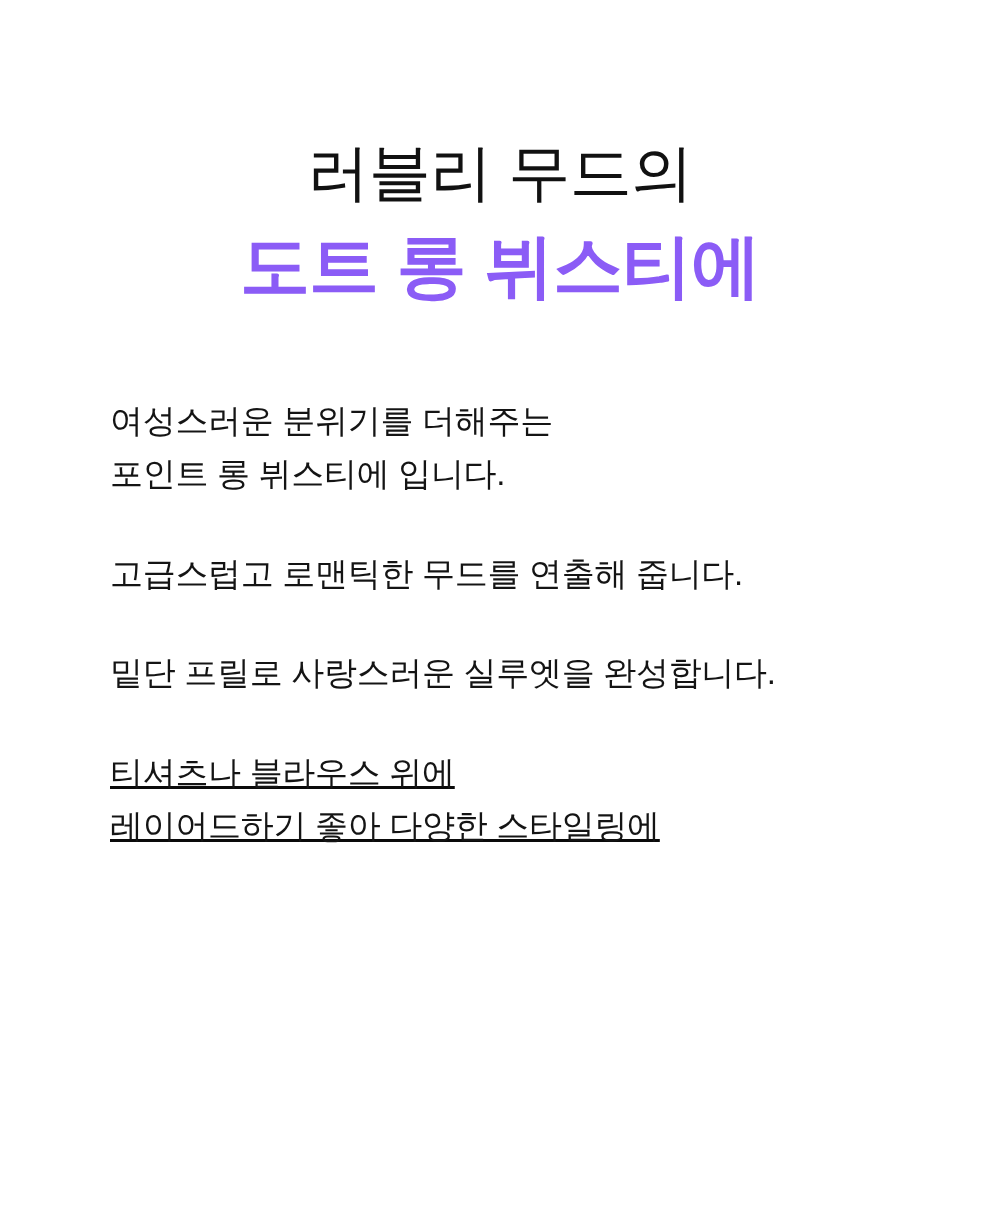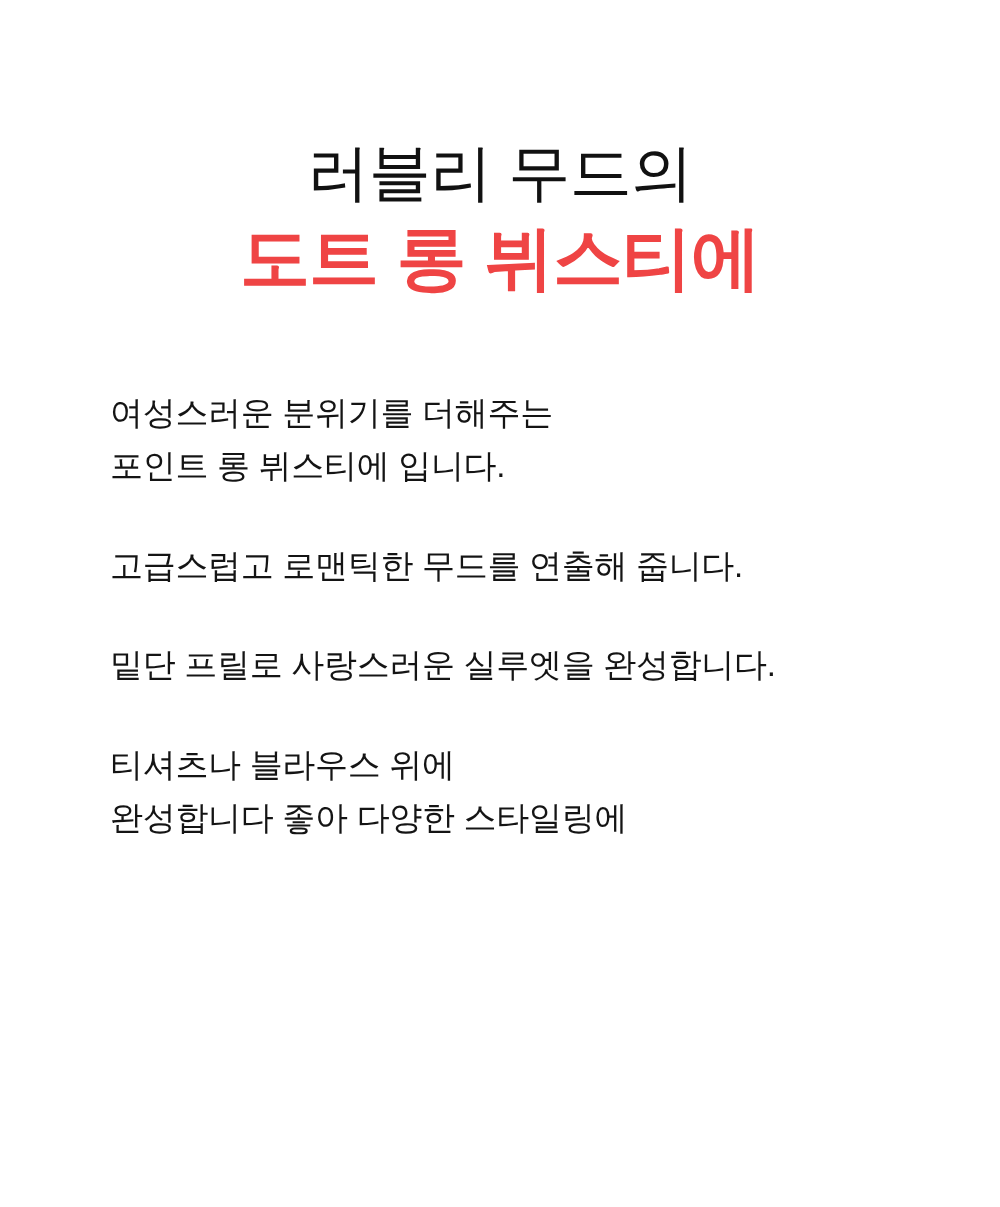--- a/index.html
+++ b/index.html
@@ -36,35 +36,36 @@
     letter-spacing: -0.5px;
     color: #111111;
     margin: 0;
     white-space: nowrap;
   }
   .headline-main {
     font-size: 70px;
     line-height: 1.18;
     font-weight: 700;
     letter-spacing: -1px;
-    color: #ef4444;
-    margin: 10px 0 0 0;
+    color: #8b5cf6;
+    margin: 18px 0 0 0;
     white-space: nowrap;
   }
 
   
   .body-copy {
     margin-top: 86px;
     margin-left: 48px;
   }
   .para {
     margin: 0 0 46px 0;
   }
   .para:last-child {
     margin-bottom: 0;
+    text-decoration: underline;
   }
   .line {
     font-size: 33px;
     line-height: 1.62;
     font-weight: 400;
     letter-spacing: -0.3px;
     color: #141414;
     white-space: nowrap;
   }
 </style>
@@ -88,18 +89,18 @@
     <div class="para">
       <div class="line">고급스럽고 로맨틱한 무드를 연출해 줍니다.</div>
     </div>
 
     <div class="para">
       <div class="line">밑단 프릴로 사랑스러운 실루엣을 완성합니다.</div>
     </div>
 
     <div class="para">
       <div class="line">티셔츠나 블라우스 위에</div>
-      <div class="line">완성합니다 좋아 다양한 스타일링에</div>
+      <div class="line">레이어드하기 좋아 다양한 스타일링에</div>
     </div>
 
   </div>
 
 </div>
 
 </body></html>

